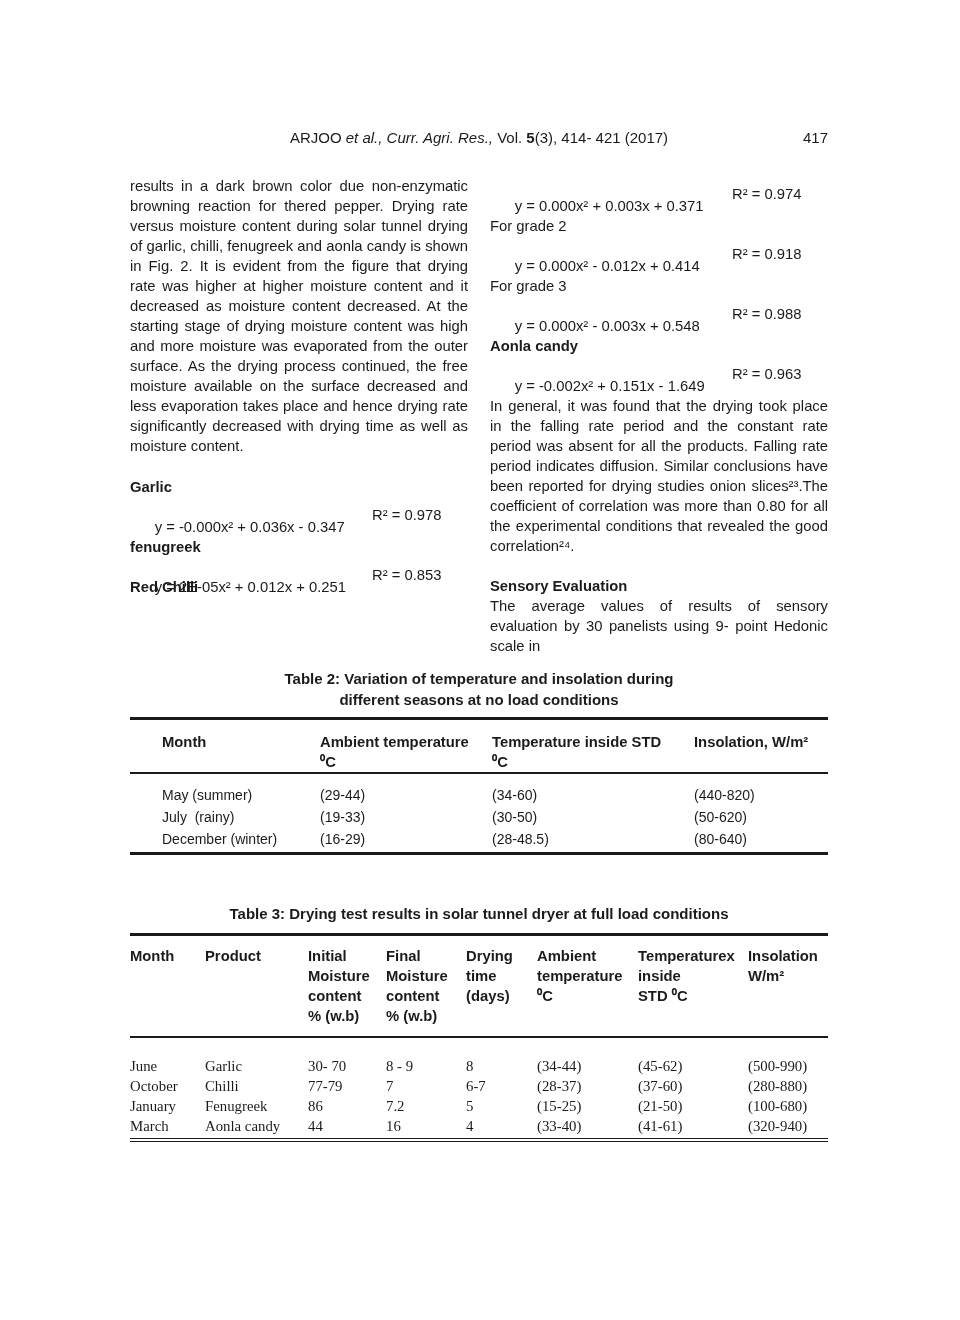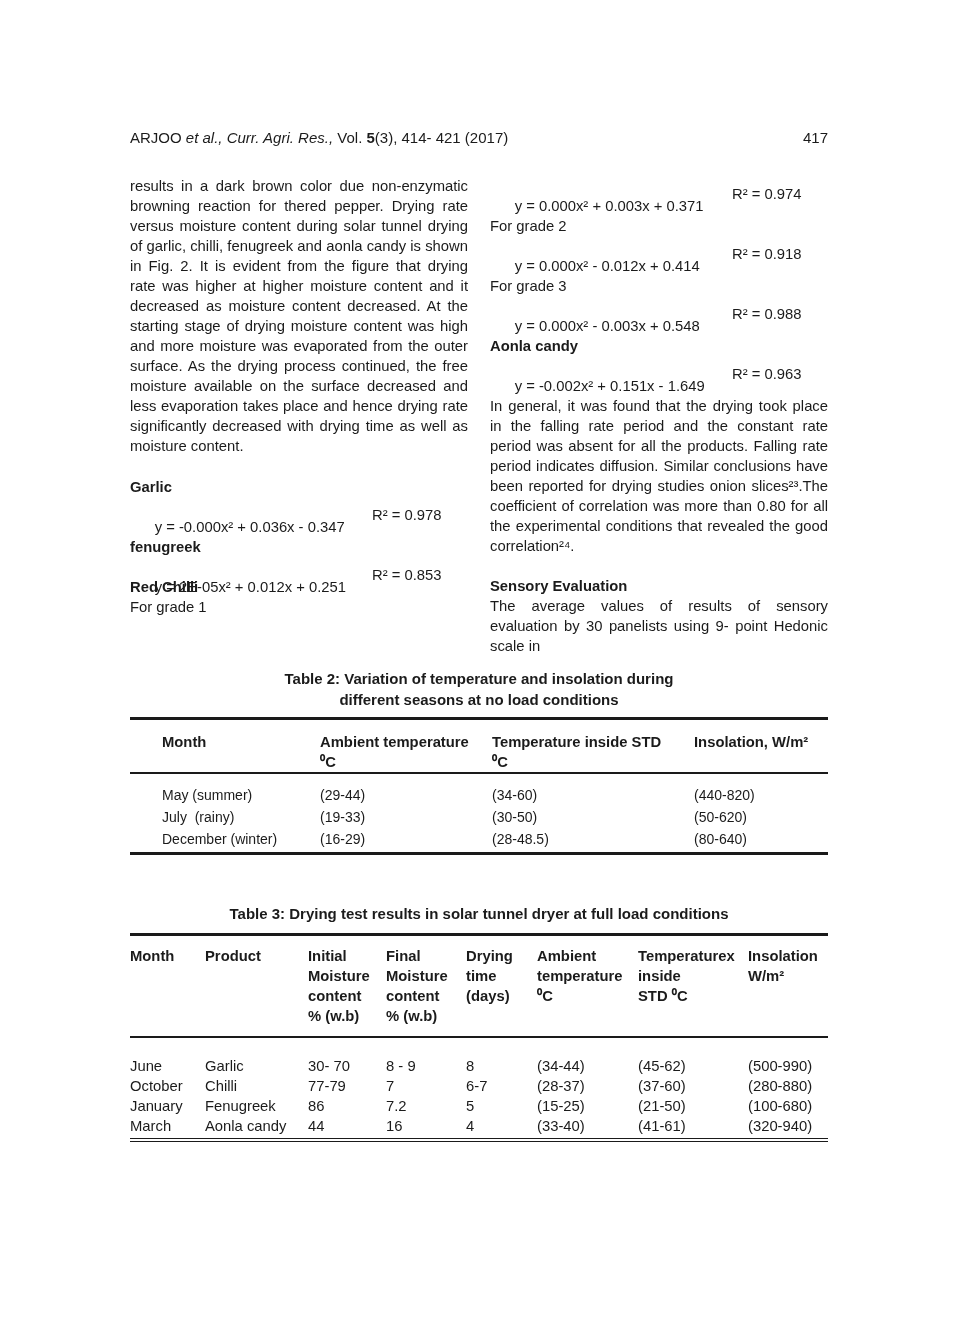--- a/index.html
+++ b/index.html
@@ -8,21 +8,21 @@
     background:#ffffff;
     font-family:"Liberation Sans", sans-serif;
     color:#1b1b1b;
     position:relative;
     -webkit-font-smoothing:antialiased;
   }
   .page{position:absolute;inset:0;width:960px;height:1320px;background:#fff;}
 
   
   .header-row{position:absolute;top:128px;left:130px;width:698px;height:20px;font-size:15px;line-height:20px;}
-  .citation{text-align:left;width:100%;}
+  .citation{text-align:center;width:100%;}
   .citation .it{font-style:italic;}
   .citation .bd{font-weight:bold;}
   .page-number{position:absolute;right:0;top:0;}
 
   
   .col{position:absolute;top:176px;width:338px;font-size:14.8px;line-height:20px;}
   .col-left{left:130px;}
   .col-right{left:490px;}
   .para{text-align:justify;margin:0;}
   .heading{font-weight:bold;margin:0;}
@@ -40,21 +40,21 @@
   .t2{position:absolute;top:717px;left:130px;width:698px;border-top:3px solid #1a1a1a;border-bottom:3px solid #1a1a1a;box-sizing:border-box;}
   .t2-head{display:grid;grid-template-columns:158px 172px 202px 134px;padding:12px 0 0 32px;border-bottom:2px solid #1a1a1a;font-weight:bold;font-size:14.8px;line-height:20px;min-height:40px;}
   .t2-body{padding:10px 0 2px 32px;font-size:14px;line-height:22px;}
   .t2-row{display:grid;grid-template-columns:158px 172px 202px 134px;}
   .cellpre{white-space:pre-wrap;}
 
   
   .t3{position:absolute;top:933px;left:130px;width:698px;border-top:3px solid #1a1a1a;border-bottom:4px double #1a1a1a;box-sizing:border-box;}
   .t3-head{display:grid;grid-template-columns:75px 103px 78px 80px 71px 101px 110px 80px;padding:10px 0 0 0;border-bottom:2px solid #1a1a1a;font-weight:bold;font-size:14.8px;line-height:20px;min-height:90px;}
   .t3-body{padding:18px 0 2px 0;font-size:14.8px;line-height:20px;}
-  .t3-row{display:grid;grid-template-columns:75px 103px 78px 80px 71px 101px 110px 80px;}
+  .t3-row{display:grid;grid-template-columns:75px 103px 78px 80px 71px 101px 110px 80px;font-family:Liberation Serif, serif;}
 </style>
 </head>
 <body>
 
 <div class="page">
 
   <div class="header-row">
     <div class="citation"><span>ARJOO </span><span class="it">et al., Curr. Agri. Res.,</span><span> Vol. </span><span class="bd">5</span><span>(3), 414- 421 (2017)</span></div>
     <div class="page-number">417</div>
   </div>
@@ -65,21 +65,20 @@
     <div class="eq-row">
       <span>y = -0.000x² + 0.036x - 0.347</span>
       <span class="r2">R² = 0.978</span>
     </div>
     <p class="heading mt20">fenugreek</p>
     <div class="eq-row">
       <span>y = 2E-05x² + 0.012x + 0.251</span>
       <span class="r2">R² = 0.853</span>
     </div>
     <p class="heading">Red Chilli</p>
-    <p class="para">For grade 1</p>
   </div>
 
   <div class="col col-right">
     <div class="eq-row">
       <span>y = 0.000x² + 0.003x + 0.371</span>
       <span class="r2">R² = 0.974</span>
     </div>
     <p class="para mt20">For grade 2</p>
     <div class="eq-row">
       <span>y = 0.000x² - 0.012x + 0.414</span>

